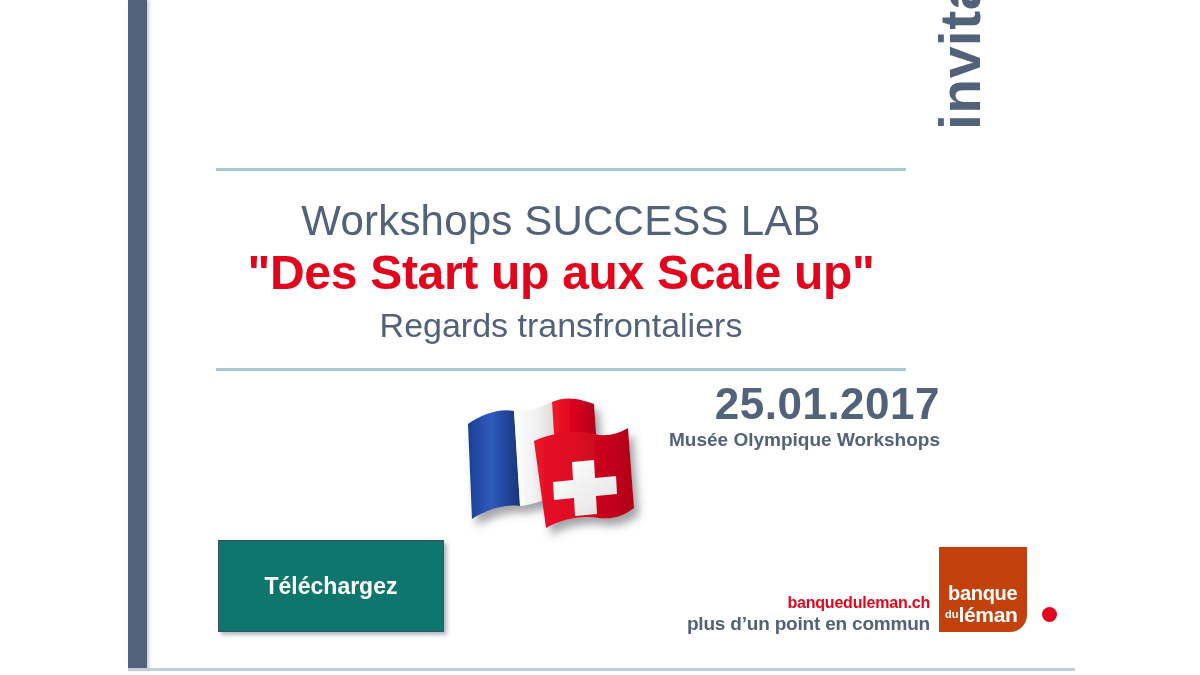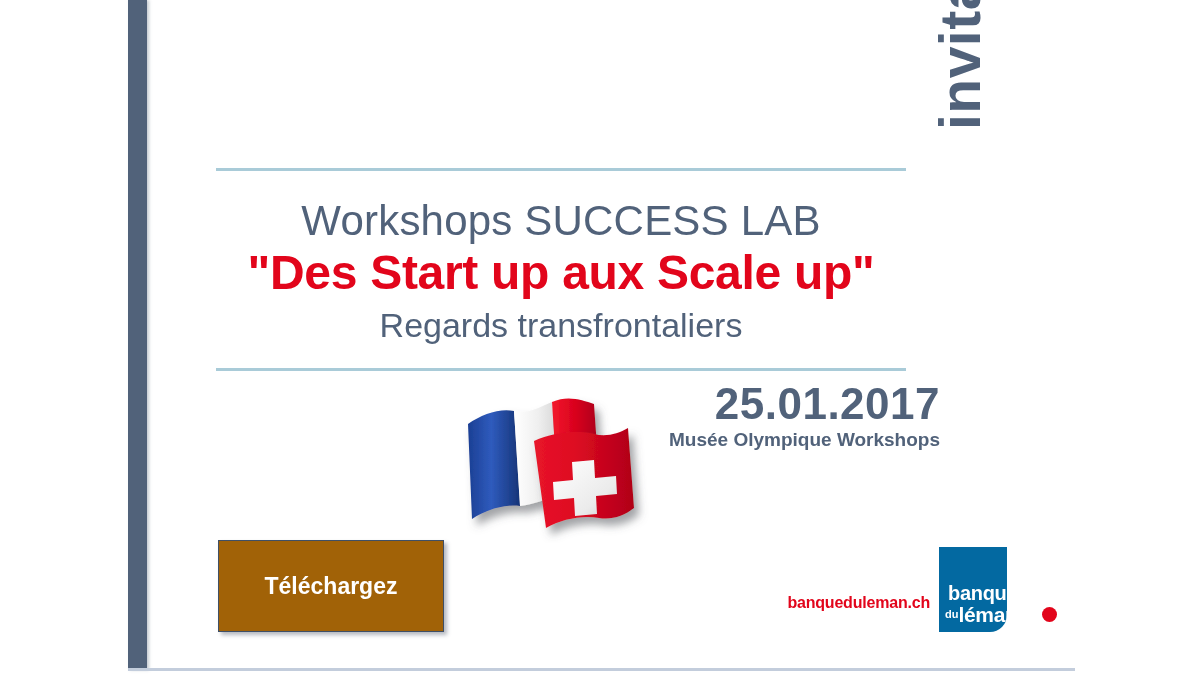--- a/index.html
+++ b/index.html
@@ -133,21 +133,21 @@
   }
   .flags svg { display: block; }
 
   
   .dl-button {
     position: absolute;
     left: 218px;
     top: 540px;
     width: 224px;
     height: 90px;
-    background: #a16207;
+    background: #0f766e;
     border: 1px solid #3f4f66;
     box-shadow: 3px 3px 4px rgba(90,100,115,0.45);
     display: flex;
     flex-direction: column;
     align-items: center;
     justify-content: center;
     cursor: pointer;
   }
   .dl-button span {
     color: #ffffff;
@@ -186,23 +186,23 @@
     position: absolute;
     left: 939px;
     top: 547px;
     width: 140px;
     height: 85px;
   }
   .logo-box {
     position: absolute;
     left: 0;
     top: 0;
-    width: 68px;
+    width: 88px;
     height: 85px;
-    background: #0369a1;
+    background: #c2410c;
     border-bottom-right-radius: 17px;
   }
   .logo-line1 {
     position: absolute;
     left: 9px;
     top: 36px;
     color: #ffffff;
     font-size: 20px;
     font-weight: bold;
     letter-spacing: -0.3px;
@@ -303,20 +303,21 @@
     <div class="date">25.01.2017</div>
     <div class="venue">Musée Olympique Workshops</div>
   </div>
 
   <div class="dl-button">
     <span>Téléchargez</span>
   </div>
 
   <div class="brand-text">
     <div class="brand-url">banqueduleman.ch</div>
+    <div class="brand-tagline">plus d’un point en commun</div>
   </div>
 
   <div class="logo">
     <div class="logo-box">
       <div class="logo-line1">banque</div>
       <div class="logo-line2"><span class="du">du</span><span>léman</span></div>
     </div>
     <div class="logo-dot"></div>
   </div>
 

